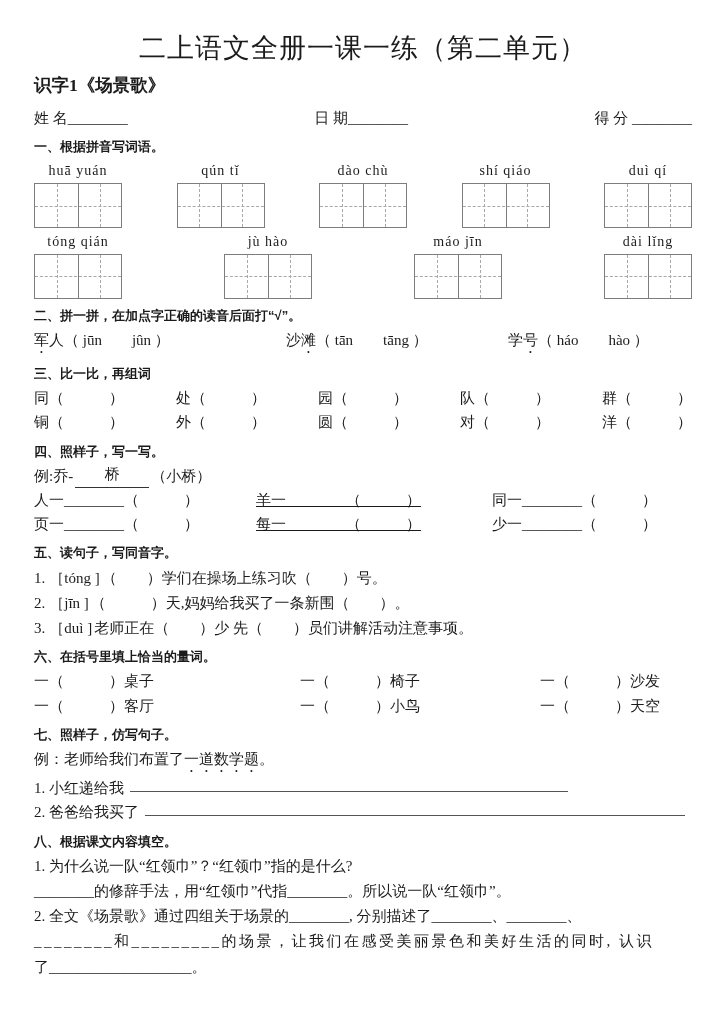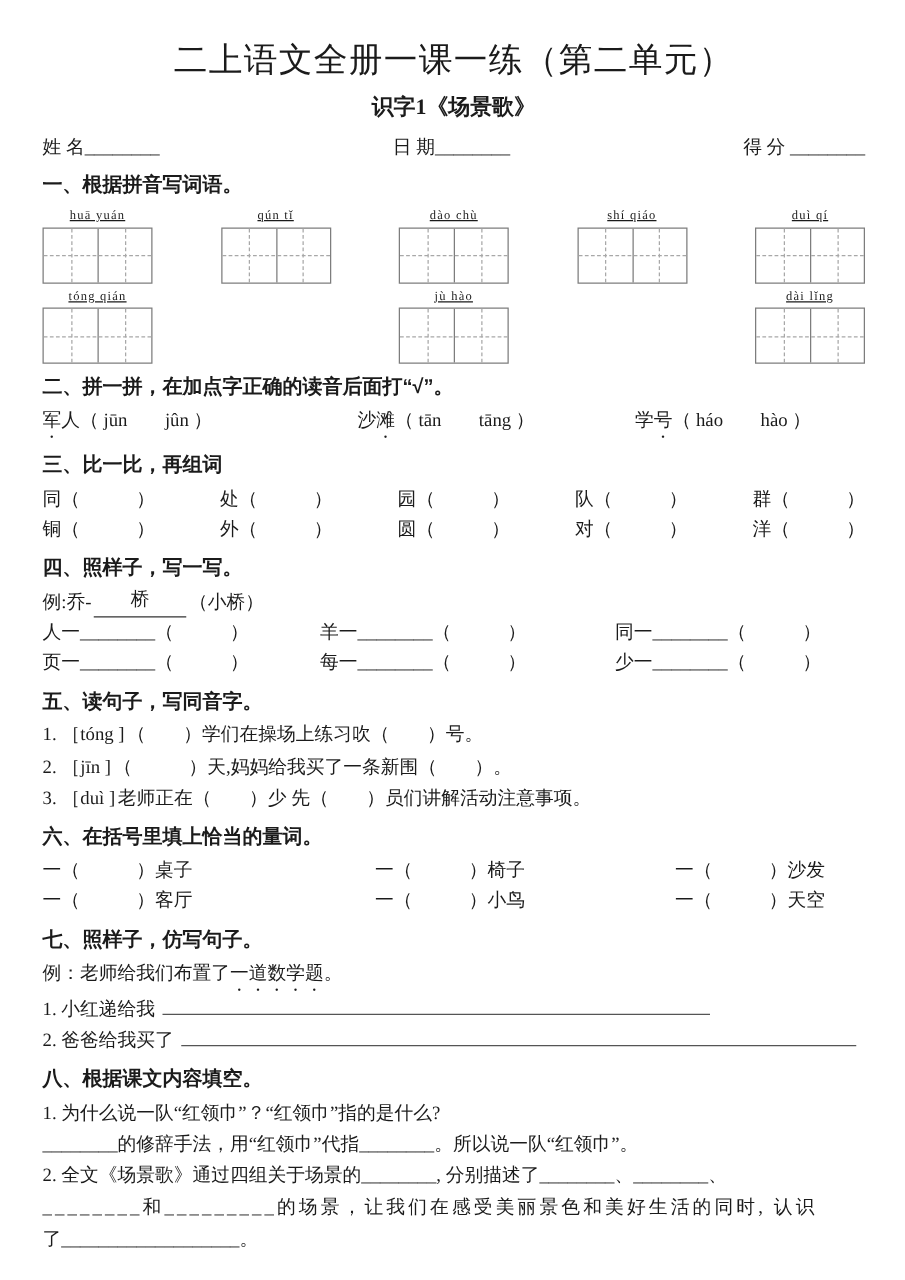--- a/index.html
+++ b/index.html
@@ -6,41 +6,41 @@
   body{
     width:724px;height:1024px;overflow:hidden;
     font-family:"Liberation Serif","DejaVu Serif",serif;
     color:#1b1b1b;font-size:15px;line-height:1.55;
   }
   .page{padding:26px 32px 0 34px;}
   .title{
     text-align:center;font-size:27px;font-weight:normal;
     letter-spacing:1px;margin:2px 0 2px 0;white-space:nowrap;
   }
-  .subtitle{text-align:center;font-size:17.5px;font-weight:bold;margin:2px 0 8px 0;}
+  .subtitle{font-size:17.5px;font-weight:bold;margin:2px 0 8px 0;}
   .header-row{display:flex;justify-content:space-between;align-items:baseline;margin:2px 0 6px 0;}
   .header-row .fld{white-space:nowrap;}
-  .sec-h{font-weight:bold;font-size:16px;font-family:"Liberation Sans","DejaVu Sans",sans-serif;margin:7px 0 3px 0;white-space:nowrap;}
+  .sec-h{font-weight:bold;font-size:13px;font-family:"Liberation Sans","DejaVu Sans",sans-serif;margin:7px 0 3px 0;white-space:nowrap;}
   
   .pin-row{display:flex;justify-content:space-between;margin:1px 0 3px 0;}
   .pitem{display:flex;flex-direction:column;align-items:center;}
-  .plabel{font-size:10px;white-space:nowrap;margin-bottom:1px;letter-spacing:1px;text-decoration:underline;}
+  .plabel{font-size:14px;white-space:nowrap;margin-bottom:1px;letter-spacing:1px;}
   .tbox{position:relative;width:88px;height:45px;border:1.4px solid #7d7d7d;box-sizing:border-box;background:#fff;}
   .tbox i{position:absolute;display:block;}
   .tbox .mid{left:50%;top:0;bottom:0;width:0;border-left:1.3px solid #7d7d7d;}
   .tbox .dvl{left:25%;top:0;bottom:0;width:0;border-left:1px dashed #a8a8a8;}
   .tbox .dvr{left:75%;top:0;bottom:0;width:0;border-left:1px dashed #a8a8a8;}
   .tbox .dh{top:50%;left:0;right:0;height:0;border-top:1px dashed #a8a8a8;}
   
   .flex-row{display:flex;margin:1px 0;white-space:nowrap;}
   .s2-c1{width:252px;}
   .s2-c2{width:222px;}
   .s3-row{display:flex;justify-content:space-between;margin:1px 0;white-space:nowrap;}
   .s4-c1{width:222px;}
-  .s4-c2{width:236px;}
+  .s4-c2{width:236px;text-decoration:underline;}
   .s6-c1{width:266px;}
   .s6-c2{width:240px;}
   .em-dot{
     -webkit-text-emphasis:filled dot #1b1b1b;-webkit-text-emphasis-position:under left;
     text-emphasis:filled dot #1b1b1b;text-emphasis-position:under left;
   }
   .ans-underline{
     display:inline-block;min-width:74px;text-align:center;
     border-bottom:1.2px solid #333;line-height:1.25;margin:0 2px;
   }
@@ -127,20 +127,29 @@
     <div class="pitem">
         <div class="plabel">jù hào</div>
         <div class="tbox">
           <i class="dvl"></i>
           <i class="dvr"></i>
           <i class="mid"></i>
           <i class="dh"></i>
         </div>
       </div>
     <div class="pitem">
+        <div class="plabel">máo jīn</div>
+        <div class="tbox">
+          <i class="dvl"></i>
+          <i class="dvr"></i>
+          <i class="mid"></i>
+          <i class="dh"></i>
+        </div>
+      </div>
+    <div class="pitem">
         <div class="plabel">dài lǐng</div>
         <div class="tbox">
           <i class="dvl"></i>
           <i class="dvr"></i>
           <i class="mid"></i>
           <i class="dh"></i>
         </div>
       </div>
   </div>
 

